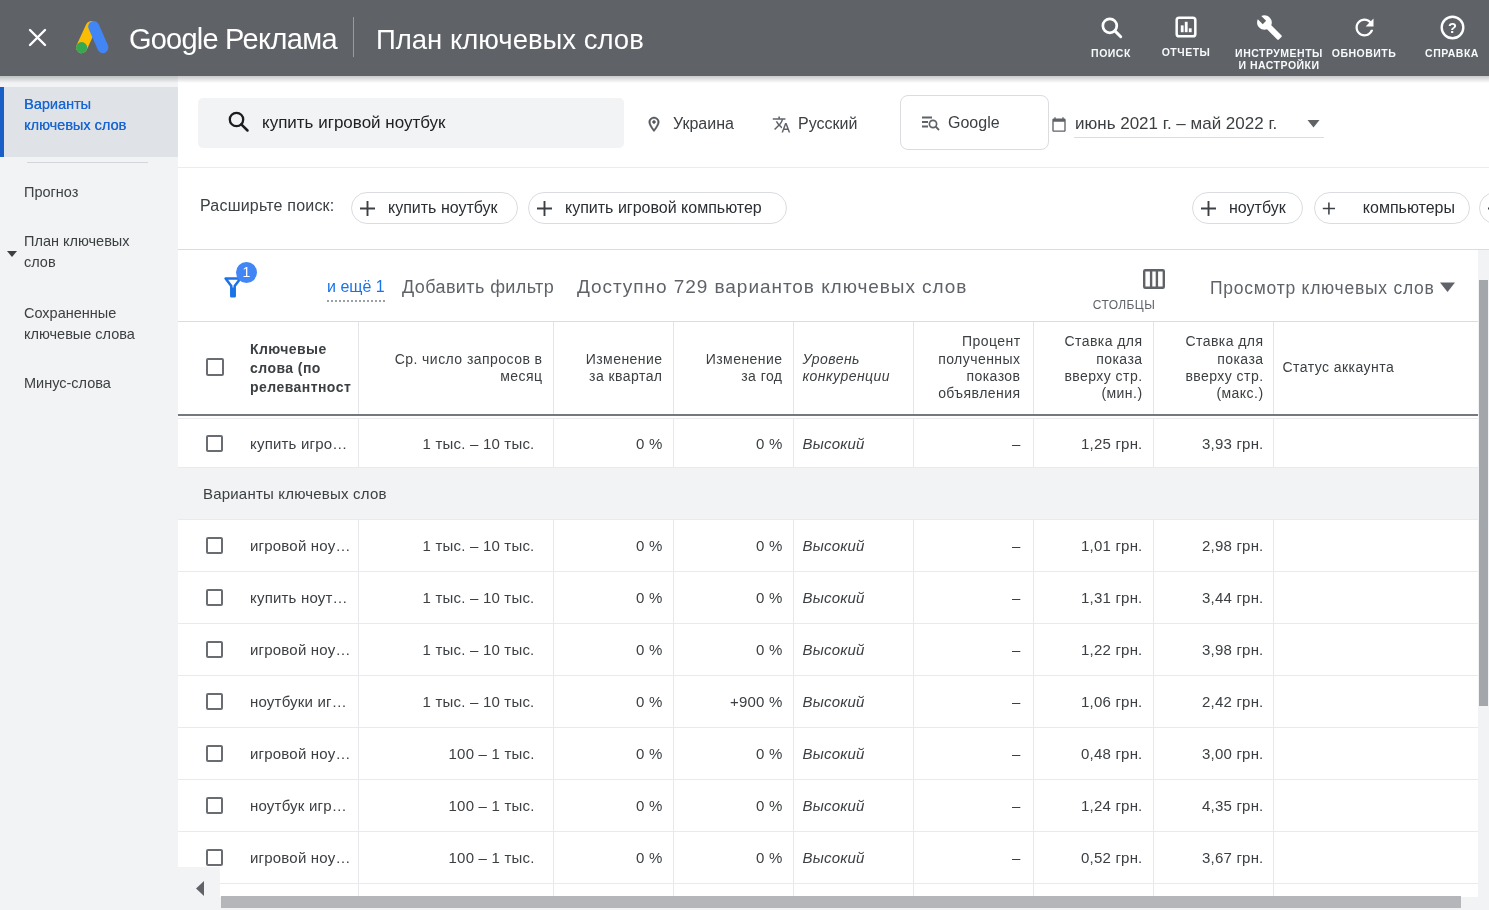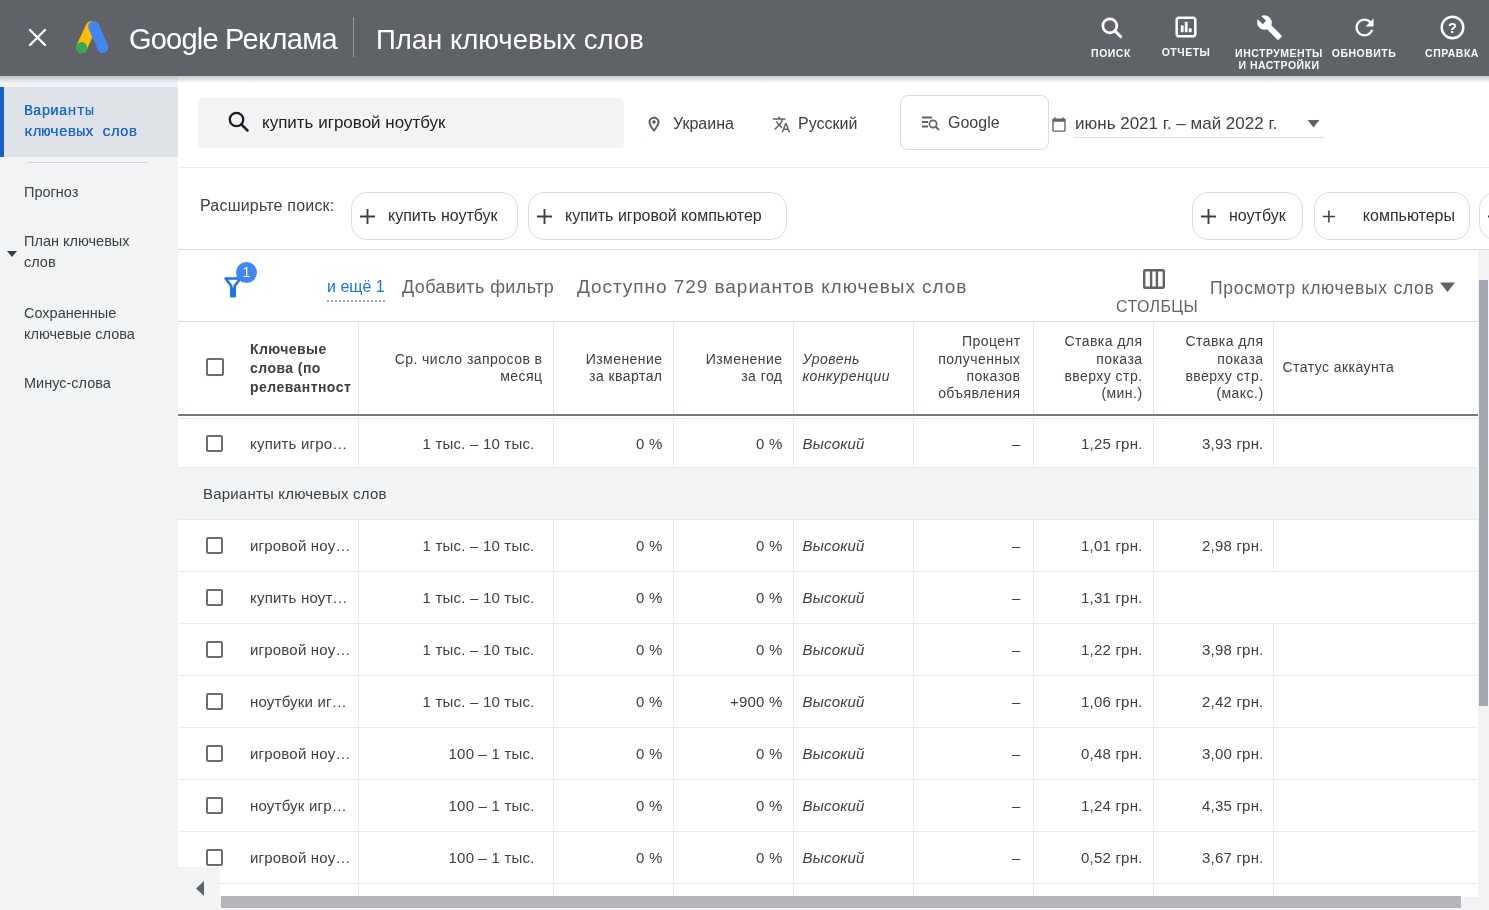--- a/index.html
+++ b/index.html
@@ -24,21 +24,21 @@
 
 #searchbox { position:absolute; left:20px; top:22px; width:426px; height:50px; background:#f1f3f4; border-radius:5px; }
 #searchbox span { position:absolute; left:64px; top:0; line-height:50px; font-size:17px; color:#202124; }
 .mid { position:absolute; display:flex; align-items:center; font-size:16px; color:#3c4043; }
 #gbtn { position:absolute; left:722px; top:19px; width:149px; height:55px; border:1px solid #dadce0; border-radius:8px; display:flex; align-items:center; padding-left:20px; font-size:16px; color:#3c4043; }
 #daterow { position:absolute; left:873px; top:38px; display:flex; align-items:center; font-size:16.5px; color:#3c4043; }
 #dateline { position:absolute; left:896px; top:61px; width:250px; height:1px; background:#dadce0; }
 #row1border { position:absolute; left:0; top:91px; width:1311px; height:1px; background:#ececee; }
 
 #chiprow { position:absolute; left:0; top:92px; width:1311px; height:82px; border-bottom:1px solid #dadce0; }
-.chip { position:absolute; top:24px; height:48px; border:1px solid #dadce0; border-radius:16px; background:#fff; display:flex; align-items:center; font-size:16px; color:#2a2e33; }
+.chip { position:absolute; top:24px; height:32px; border:1px solid #dadce0; border-radius:16px; background:#fff; display:flex; align-items:center; font-size:16px; color:#2a2e33; }
 .chip .plus { margin:0 12px 0 7px; }
 .chip .lbl { margin-right:14px; }
 
 #toolbar { position:absolute; left:0; top:175px; width:1311px; height:71px; border-bottom:1px solid #dadce0; }
 
 #thead { position:absolute; left:0; top:246px; width:1300px; height:94px; border-bottom:2px solid #75797e; display:flex; font-size:14px; color:#3c4043; }
 #thead .hc { border-right:1px solid #e3e5e8; display:flex; align-items:center; line-height:17.3px; letter-spacing:.45px; }
 #thead .hc.c2, #thead .hc.c3, #thead .hc.c4 { padding-right:10px; }
 #thead .hc.c1 { line-height:19px; overflow:hidden; }
 #thead .hc:last-child { border-right:none; }
@@ -117,21 +117,21 @@
       </svg>
     <div class="iconlabel">СПРАВКА</div>
   </div>
 </div>
 <div id="barshadow"></div>
 
 <div id="sidebar">
   <div id="selitem">
       <div id="selbar"></div>
     </div>
-  <div class="navtxt sel" style="top:25px;font-family:Liberation Mono, monospace;">Варианты<br>ключевых слов</div>
+  <div class="navtxt sel" style="top:18px;">Варианты<br>ключевых слов</div>
   <div id="sidediv"></div>
   <div class="navtxt" style="top:106px;">Прогноз</div>
   <svg class="abs" style="left:6px;top:174px;" width="12" height="8" viewBox="0 0 12 8">
       <path d="M1 1 L11 1 L6 7 Z" fill="#3c4043"></path>
     </svg>
   <div class="navtxt" style="top:155px;">План ключевых<br>слов</div>
   <div class="navtxt" style="top:227px;">Сохраненные<br>ключевые слова</div>
   <div class="navtxt" style="top:297px;">Минус-слова</div>
 </div>
 
@@ -216,21 +216,21 @@
         <path d="M7.3 10.5 H10.7 V19.2 H7.3 Z" fill="#1a73e8"></path>
       </svg>
     <div class="abs" style="left:58px;top:11px;width:21px;height:21px;border-radius:50%;background:#4285f4;color:#fff;font-size:14px;text-align:center;line-height:21px;">1</div>
     <div class="abs" style="left:149px;top:27px;font-size:16px;color:#1a73e8;border-bottom:2px dotted #9aa0a6;padding-bottom:4px;">и ещё 1</div>
     <div class="abs" style="left:224px;top:26px;font-size:18px;letter-spacing:.4px;color:#5f6368;">Добавить фильтр</div>
     <div class="abs" style="left:399px;top:25px;font-size:19px;letter-spacing:.95px;color:#5f6368;">Доступно 729 вариантов ключевых слов</div>
     <svg class="abs" style="left:965px;top:18px;" width="22" height="20" viewBox="0 0 22 20">
         <rect x="1.2" y="1.2" width="19.6" height="17.6" rx="1" fill="none" stroke="#5f6368" stroke-width="2.4"></rect>
         <path d="M8.1 2 V18 M13.9 2 V18" stroke="#5f6368" stroke-width="2.4"></path>
       </svg>
-    <div class="abs" style="left:938px;top:47px;width:76px;text-align:center;font-size:16px;color:#5f6368;letter-spacing:.4px;">СТОЛБЦЫ</div>
+    <div class="abs" style="left:908px;top:47px;width:76px;text-align:center;font-size:12px;color:#5f6368;letter-spacing:.4px;">СТОЛБЦЫ</div>
     <div class="abs" style="left:1032px;top:27px;font-size:17.5px;letter-spacing:.75px;color:#5f6368;">Просмотр ключевых слов</div>
     <svg class="abs" style="left:1262px;top:31px;" width="15" height="11" viewBox="0 0 12 8">
         <path d="M0 0 L12 0 L6 7.5 Z" fill="#5f6368"></path>
       </svg>
   </div>
 
   <div id="thead">
     <div class="hc c1">
         <div class="cb" style="top:36px;margin-top:0;width:18px;height:18px;"></div>
         <div style="margin-left:72px;font-weight:bold;white-space:nowrap;">Ключевые<br>слова (по<br>релевантност</div>
@@ -296,20 +296,21 @@
         <div class="tc c1">
           <div class="cb"></div>
           <div class="kwt">купить ноут…</div>
         </div>
         <div class="tc c2">1 тыс. – 10 тыс.</div>
         <div class="tc c3">0 %</div>
         <div class="tc c4">0 %</div>
         <div class="tc c5">Высокий</div>
         <div class="tc c6">–</div>
         <div class="tc c7">1,31 грн.</div>
+        <div class="tc c8">3,44 грн.</div>
         <div class="tc c9"></div>
       </div>
       <div class="trow">
         <div class="tc c1">
           <div class="cb"></div>
           <div class="kwt">игровой ноу…</div>
         </div>
         <div class="tc c2">1 тыс. – 10 тыс.</div>
         <div class="tc c3">0 %</div>
         <div class="tc c4">0 %</div>

